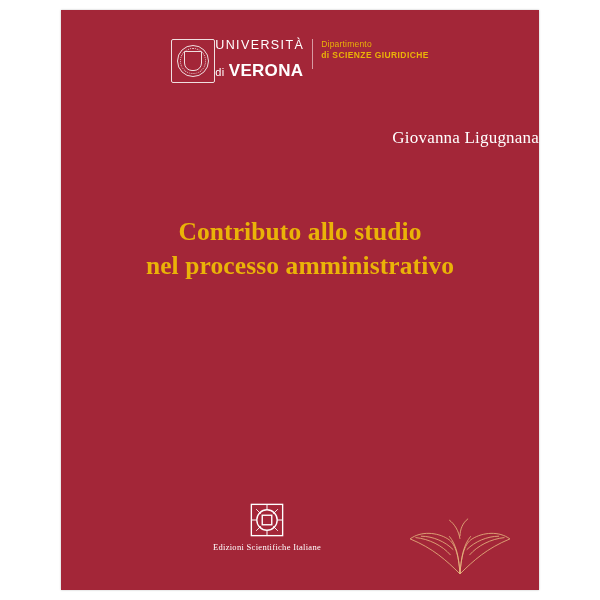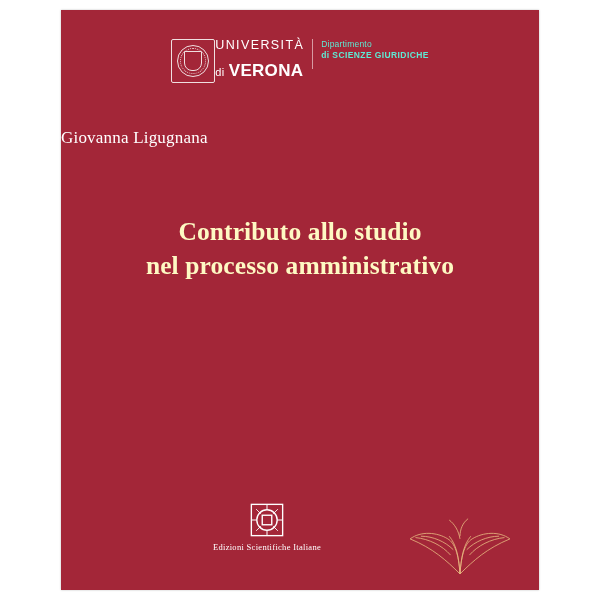--- a/index.html
+++ b/index.html
@@ -114,56 +114,56 @@
 
   .vrule {
     width: 1px;
     height: 30px;
     background: #d79aa2;
     margin: 0 8px;
     flex: 0 0 auto;
   }
 
   .dept-text {
-    color: #5eead4;
+    color: #eab308;
     line-height: 1.25;
     flex: 0 0 auto;
     font-family: "Liberation Sans", sans-serif;
   }
   .dept-text .d1 {
     font-size: 8.5px;
     letter-spacing: 0.2px;
   }
   .dept-text .d2 {
     font-size: 8.5px;
     font-weight: 700;
     letter-spacing: 0.4px;
   }
 
   
   .author {
     position: absolute;
     top: 118px;
     left: 0;
     width: 478px;
-    text-align: left;
+    text-align: right;
     color: #ffffff;
     font-size: 17px;
     font-family: "Liberation Serif", serif;
     letter-spacing: 0.2px;
   }
 
   
   .title {
     position: absolute;
     top: 205px;
     left: 0;
     width: 478px;
     text-align: center;
-    color: #fef9c3;
+    color: #eab308;
     font-family: "Liberation Serif", serif;
     font-weight: 700;
     font-size: 25.5px;
     line-height: 1.33;
     letter-spacing: 0.1px;
   }
   .title .it {
     font-style: italic;
     font-weight: 700;
   }

